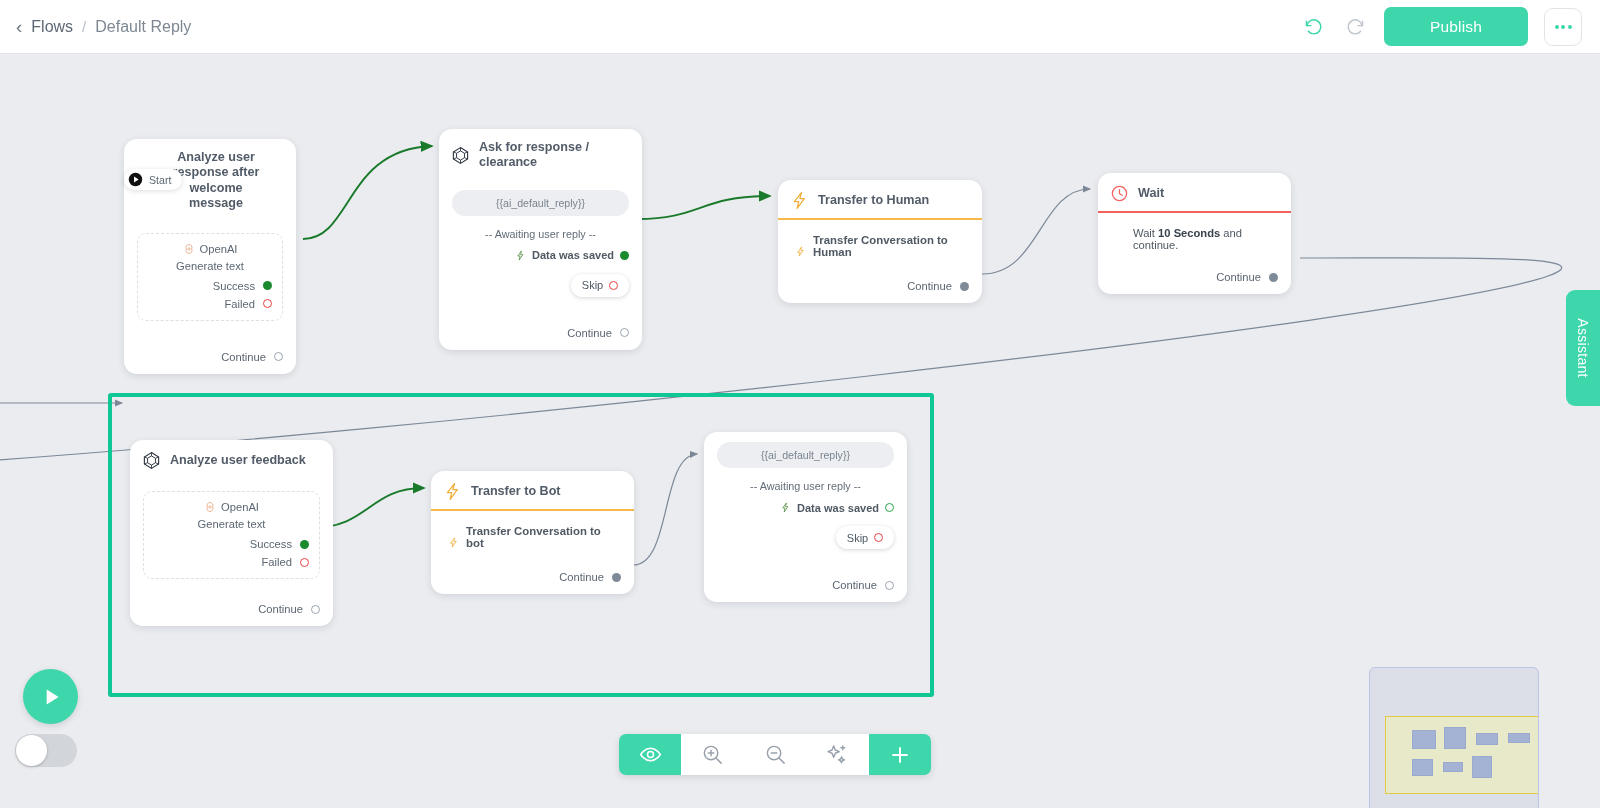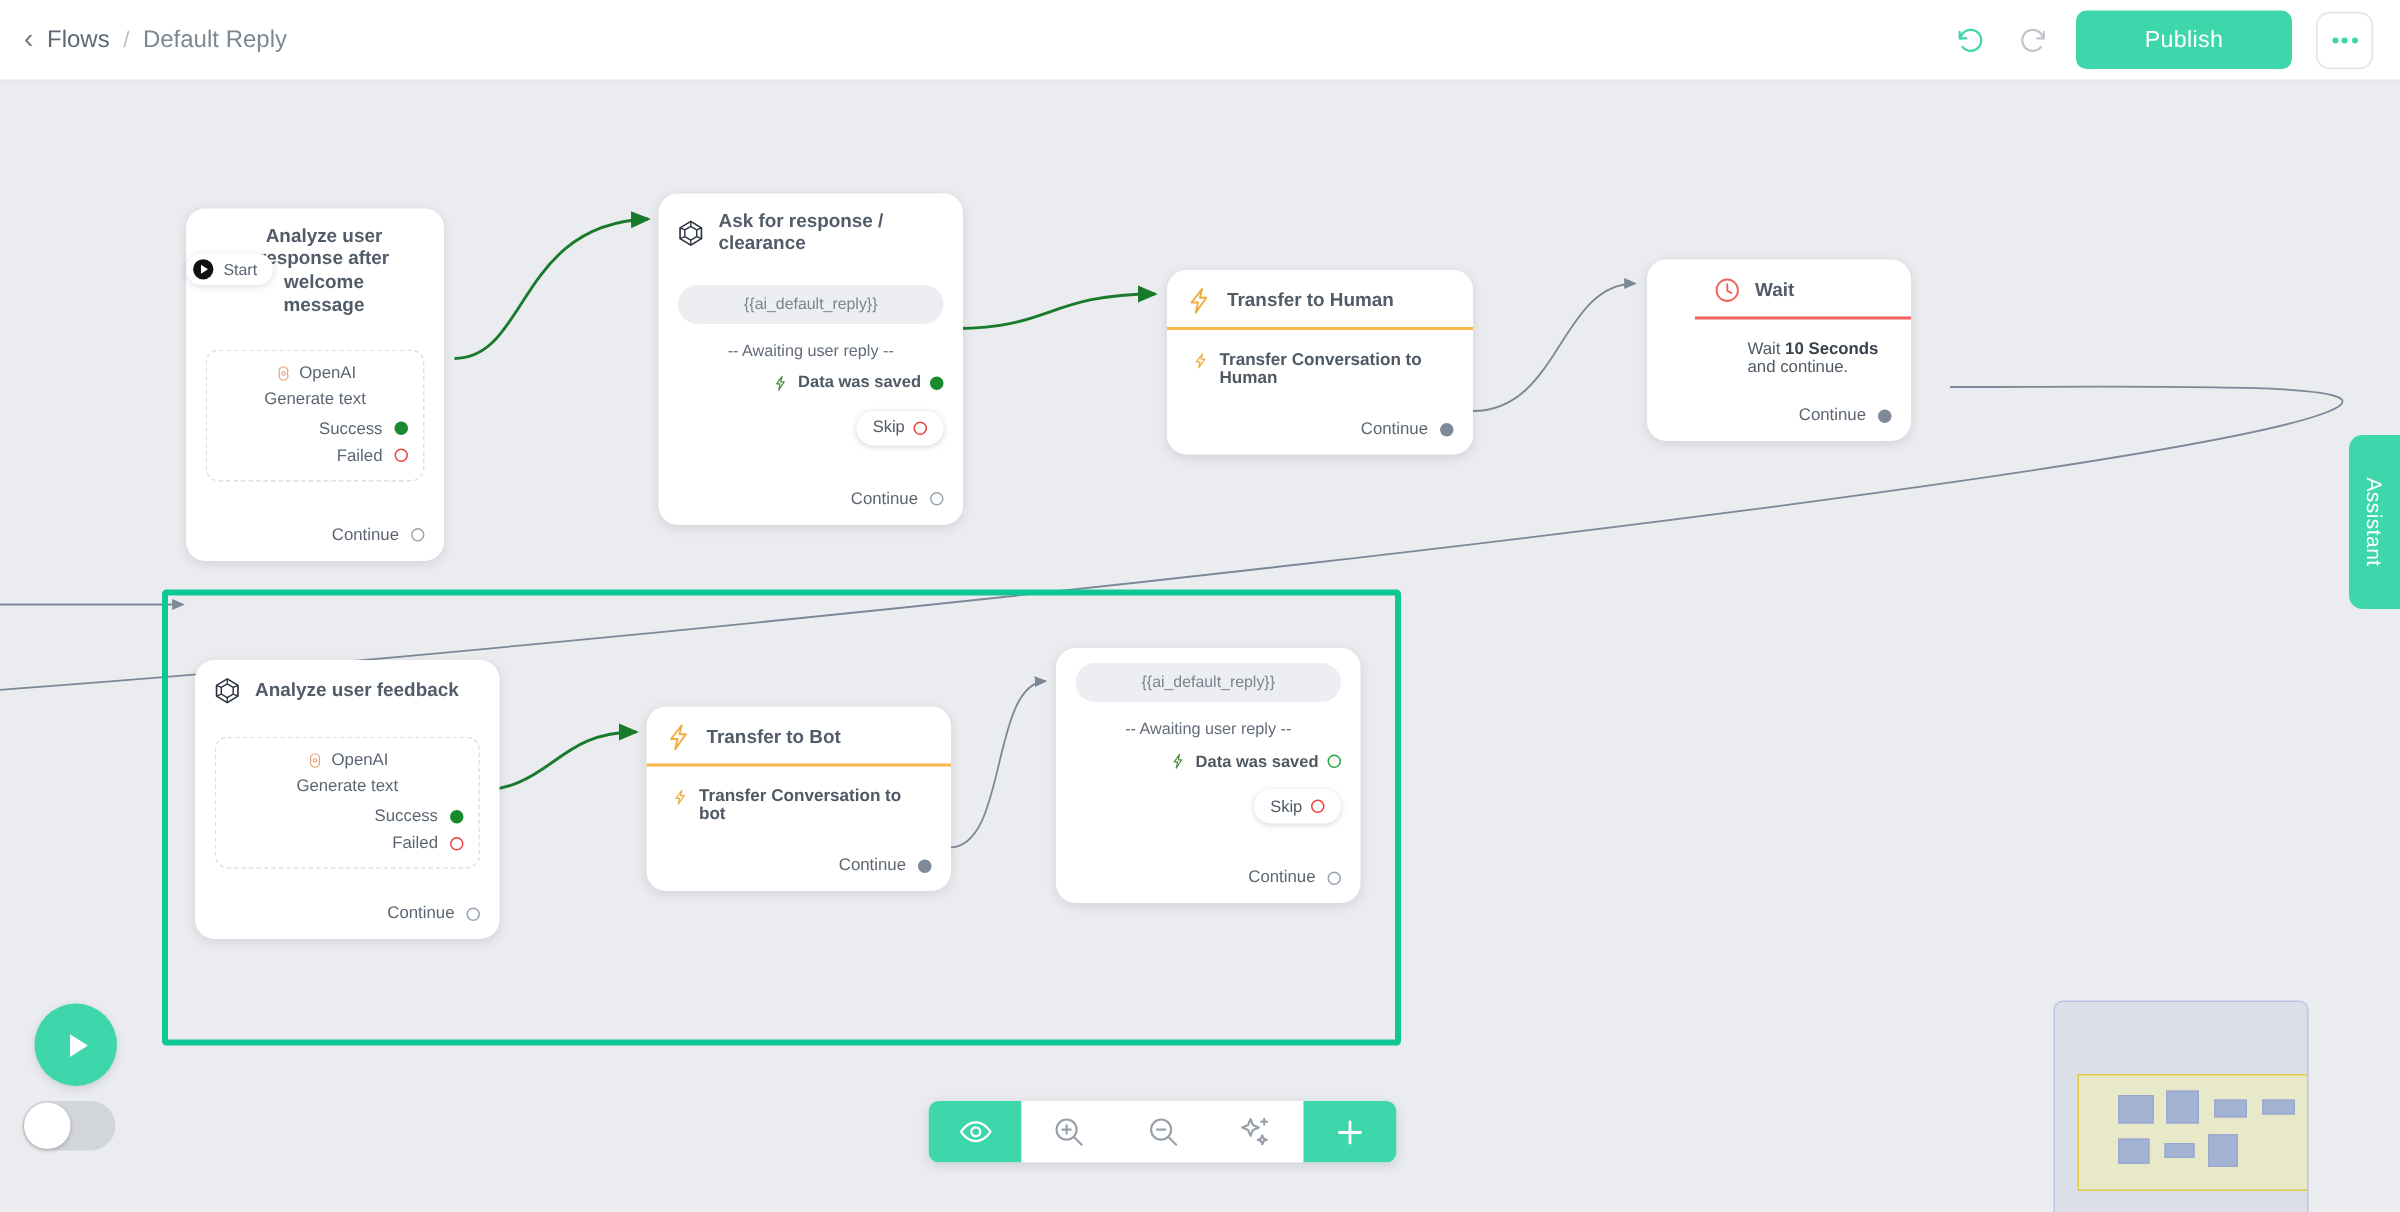--- a/index.html
+++ b/index.html
@@ -125,21 +125,21 @@
     background: #fff; border-radius: 12px;
     box-shadow: 0 1px 4px rgba(40,50,70,.2);
     display: flex; align-items: center; justify-content: center; gap: 6px;
     font-size: 11px; color: #4f5963; cursor: pointer;
   }
   .continue-row {
     display: flex; align-items: center; justify-content: flex-end;
     gap: 8px; font-size: 11.2px; color: #5c6672;
   }
   .transfer-line {
-    display: flex; align-items: flex-start; gap: 7px;
+    display: flex; align-items: flex-end; gap: 7px;
     font-size: 11.4px; color: #4f5963; font-weight: bold;
     padding: 4px 0 22px 4px;
   }
   .wait-line { font-size: 11.2px; color: #4f5963; padding: 4px 0 20px 22px; }
   .wait-line b { color: #39424d; }
 
   
   .start-badge {
     position: absolute; left: 124px; top: 115px;
     background: #fff; border-radius: 13px;
@@ -372,21 +372,21 @@
           </svg>
           <span>Transfer Conversation to Human</span>
         </div>
         <div class="continue-row">
           <span>Continue</span>
           <span class="dot filled-gray"></span>
         </div>
       </div>
     </div>
 
-    <div class="node" style="left:1098px; top:119px; width:176px;padding-left:32px;">
+    <div class="node" style="left:1098px; top:119px; width:193px;">
       <div class="node-head accent-red">
         <svg class="clock-icon" viewBox="0 0 24 24">
           <circle cx="12" cy="12" r="9" fill="none" stroke="#f2635f" stroke-width="1.6"></circle>
           <path d="M12 7 v5.3 l3.4 2" fill="none" stroke="#f2635f" stroke-width="1.6" stroke-linecap="round"></path>
         </svg>
         <div class="node-title">Wait</div>
       </div>
       <div class="node-body">
         <div class="wait-line">
           <span>Wait </span><b>10 Seconds</b><span> and continue.</span>

